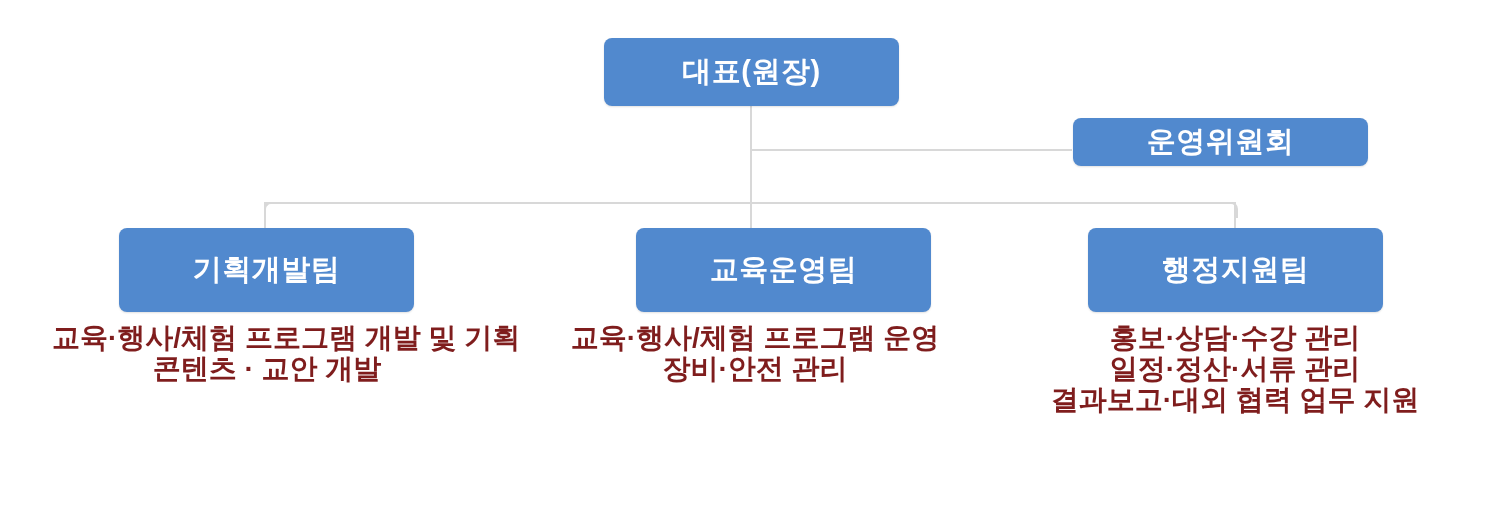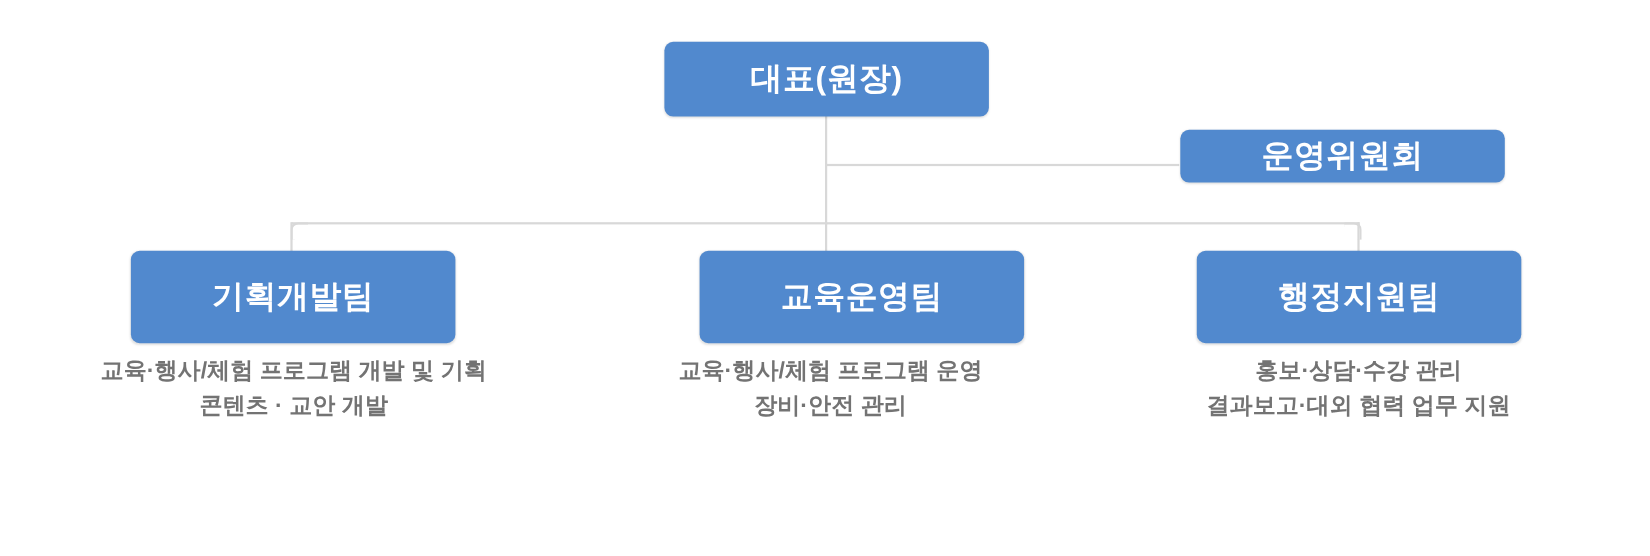--- a/index.html
+++ b/index.html
@@ -86,22 +86,22 @@
   .box-team-1 { left: 119px; }
   .box-team-2 { left: 604px; margin-left: 32px; }
   .box-team-3 { left: 1088px; }
 
   
   .desc {
     position: absolute;
     top: 322px;
     width: 430px;
     text-align: center;
-    color: #737373;
-    font-size: 21px;
+    color: #7f1d1d;
+    font-size: 28px;
     font-weight: bold;
     line-height: 31px;
   }
   .desc-1 { left: 52px; }
   .desc-2 { left: 540px; }
   .desc-3 { left: 1020px; }
   .desc-line { display: block; white-space: nowrap; }
 </style>
 </head>
 <body>
@@ -130,16 +130,17 @@
     <span class="desc-line">콘텐츠 · 교안 개발</span>
   </div>
 
   <div class="desc desc-2">
     <span class="desc-line">교육·행사/체험 프로그램 운영</span>
     <span class="desc-line">장비·안전 관리</span>
   </div>
 
   <div class="desc desc-3">
     <span class="desc-line">홍보·상담·수강 관리</span>
+    <span class="desc-line">일정·정산·서류 관리</span>
     <span class="desc-line">결과보고·대외 협력 업무 지원</span>
   </div>
 
 </div>
 
 </body></html>

